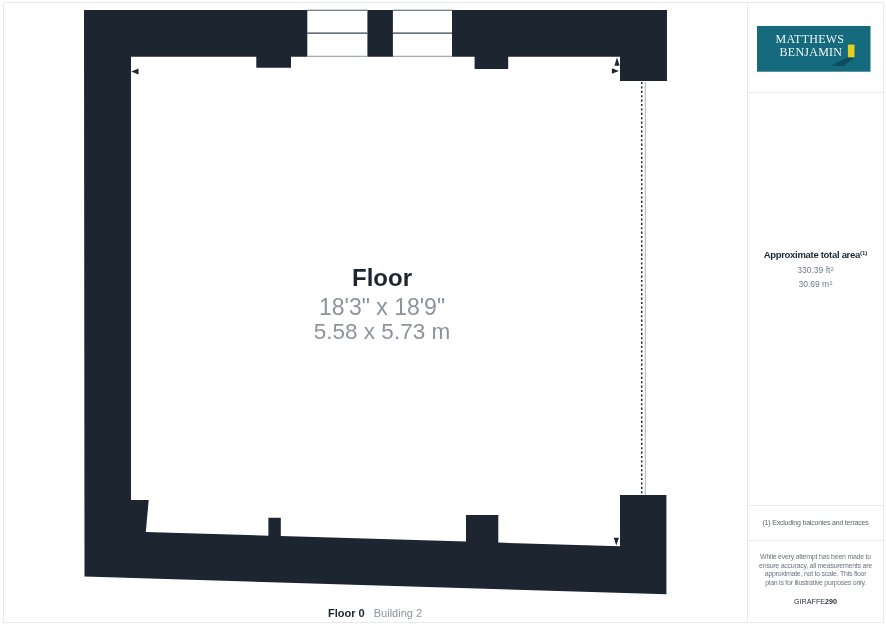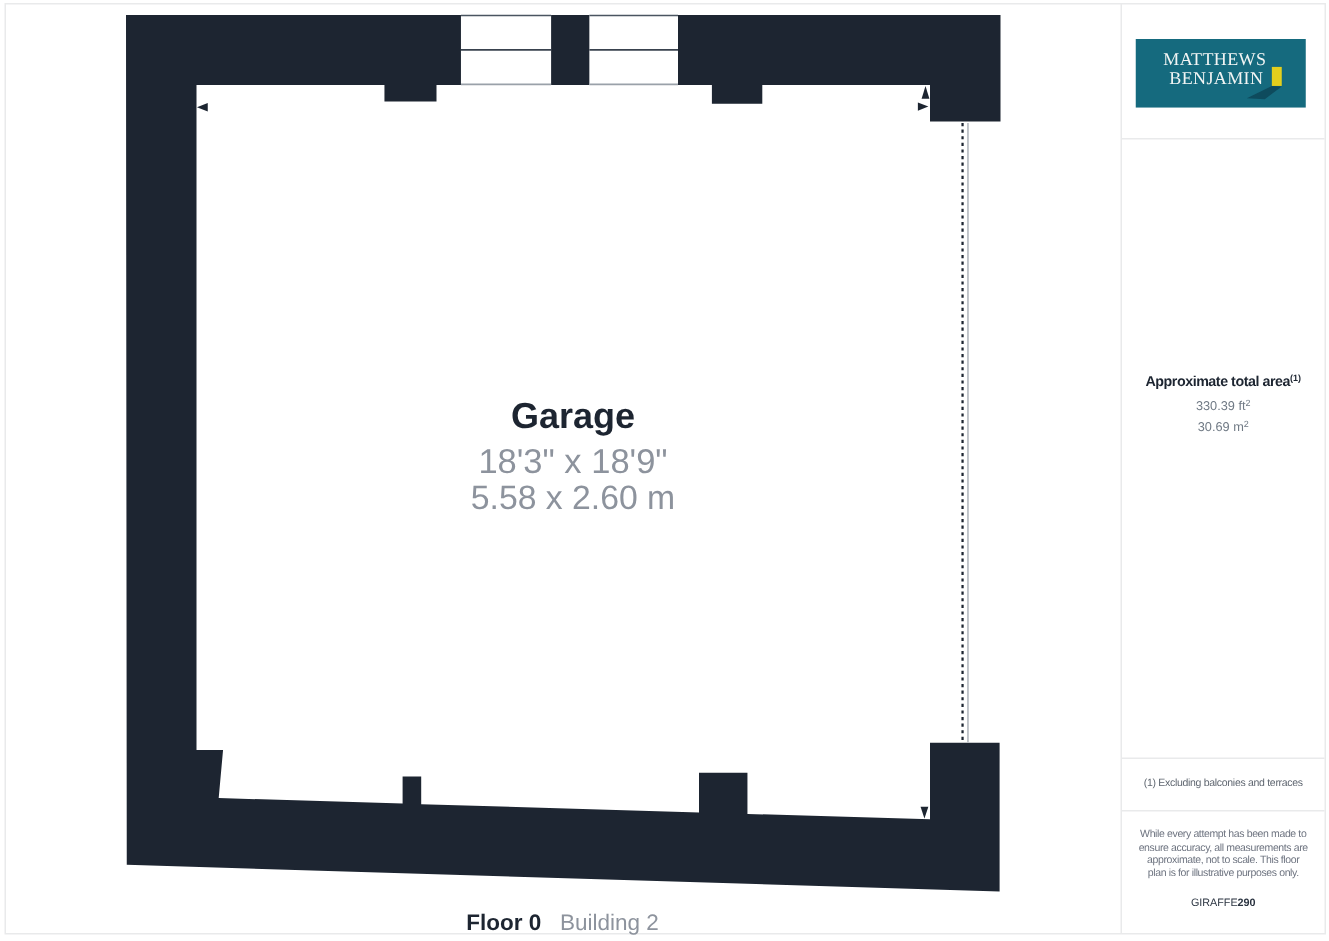--- a/index.html
+++ b/index.html
@@ -39,27 +39,27 @@
 
   <path fill="#1d2531" d="M131.3 71.5 L138.5 68.6 L138.5 74.4 Z"></path>
 
   <path fill="#1d2531" d="M617 57.4 L619.6 65.8 L614.4 65.8 Z"></path>
 
   <path fill="#1d2531" d="M618.9 71 L611.9 68.3 L611.9 73.8 Z"></path>
 
   <path fill="#1d2531" d="M616.3 545.6 L613.7 537.8 L618.9 537.8 Z"></path>
 </svg>
 
-<div class="abs" style="left:232px;top:264px;width:300px;text-align:center;font-weight:bold;font-size:24px;color:#1d2531;">Garage</div>
+<div class="abs" style="left:232px;top:264px;width:300px;text-align:center;font-weight:bold;font-size:24px;color:#1d2531;">Floor</div>
 
 <div class="abs" style="left:232px;top:294px;width:300px;text-align:center;font-size:23px;color:#8d939d;">18'3" x 18'9"</div>
 
-<div class="abs" style="left:232px;top:319px;width:300px;text-align:center;font-size:22.5px;color:#8d939d;">5.58 x 2.60 m</div>
+<div class="abs" style="left:232px;top:319px;width:300px;text-align:center;font-size:22.5px;color:#8d939d;">5.58 x 5.73 m</div>
 
-<div class="abs" style="left:255px;top:607px;width:240px;text-align:center;font-size:15px;color:#8d939d;"><span style="font-weight:bold;color:#1d2531;">Floor 0</span>&nbsp;&nbsp;&nbsp;Building 2</div>
+<div class="abs" style="left:255px;top:607px;width:240px;text-align:center;font-size:11px;color:#8d939d;"><span style="font-weight:bold;color:#1d2531;">Floor 0</span>&nbsp;&nbsp;&nbsp;Building 2</div>
 
 <svg class="abs" style="left:757px;top:26px;" width="114" height="46" viewBox="0 0 114 46">
   <rect x="0" y="0" width="113.5" height="45.7" fill="#156a7e"></rect>
   <path fill="#0e4b5d" d="M90.9 31.3 L97.5 31.6 L86.2 40.2 L74.2 39.5 Z"></path>
   <rect x="90.9" y="18.6" width="6.6" height="12.7" fill="#e3cf1d"></rect>
   <text x="52.9" y="17.3" text-anchor="middle" font-family="Liberation Serif, serif" font-size="12" letter-spacing="0.25" fill="#f2f5f4">MATTHEWS</text>
   <text x="53.9" y="30" text-anchor="middle" font-family="Liberation Serif, serif" font-size="12" letter-spacing="0.25" fill="#f2f5f4">BENJAMIN</text>
 </svg>
 
 <div class="abs" style="left:748px;top:92px;width:135px;height:1px;background:#e9eaeb;"></div>

